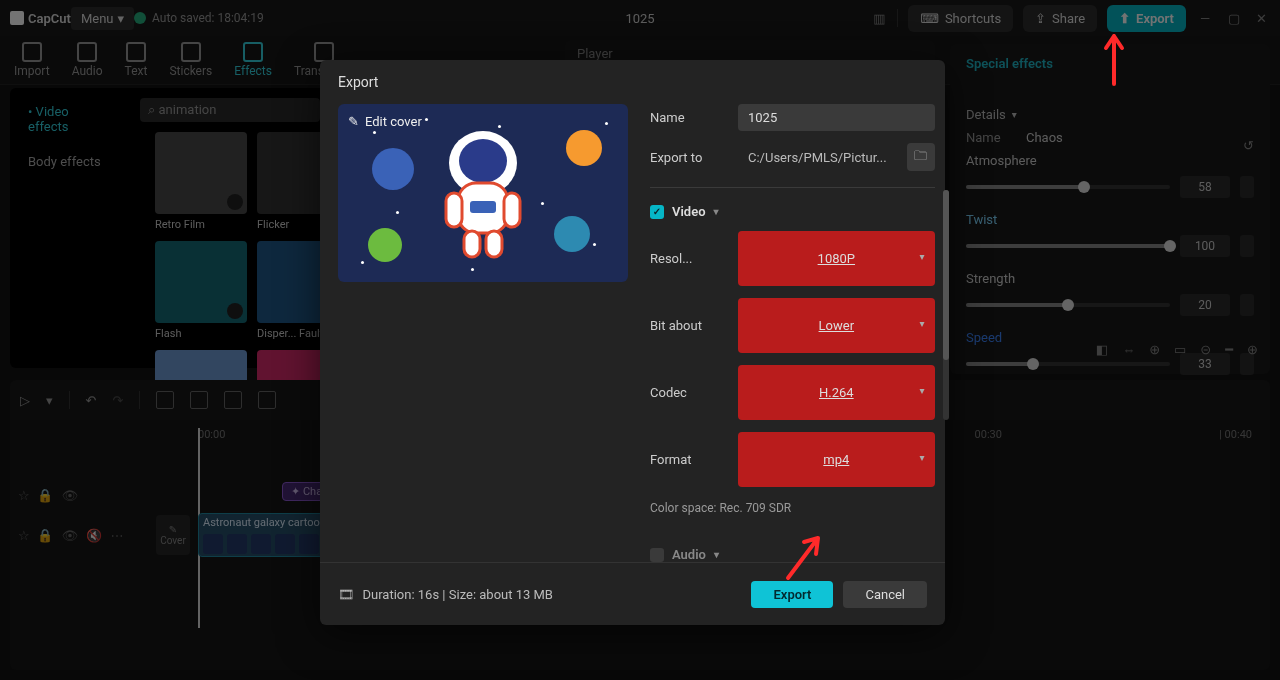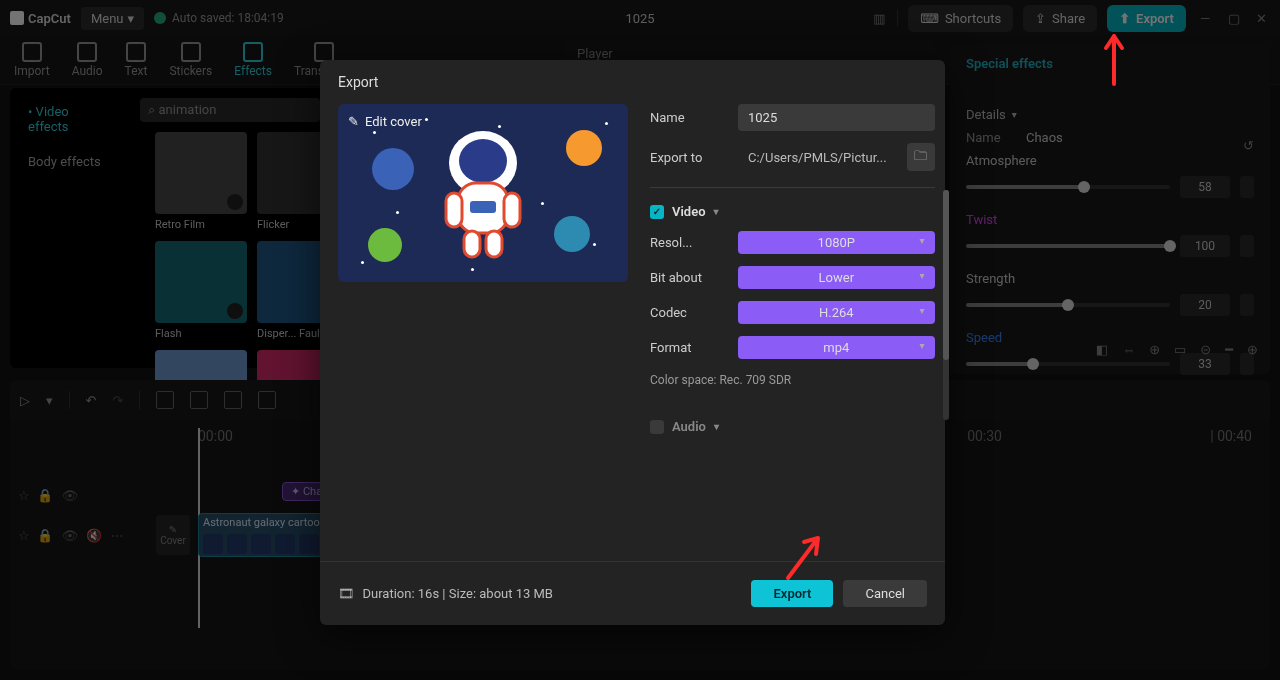--- a/index.html
+++ b/index.html
@@ -1,19 +1,19 @@
 <!DOCTYPE html>
 <html><head>
 <meta charset="utf-8">
 <style>
 * { box-sizing: border-box; margin: 0; padding: 0; font-family: -apple-system, "Segoe UI", Roboto, sans-serif; }
 body { width: 1280px; height: 680px; background: #121212; color: #bbb; overflow: hidden; position: relative; font-size: 13px; }
 
 
-.topbar { height: 36px; display: flex; align-items: center; padding: 0 10px; background: #1a1a1a; gap: 10px; position: relative; }
+.topbar { height: 36px; display: flex; align-items: center; padding: 0 10px; background: #1a1a1a; position: relative; }
 .logo { font-weight: 600; color: #ddd; display: flex; align-items: center; gap: 4px;}
 .logo-icon { width:14px; height:14px; background:#fff; border-radius:2px; display:inline-block;}
 .menu-btn { background: #2e2e2e; border-radius: 4px; padding: 4px 10px; color: #ddd; display: flex; align-items: center; gap: 4px;}
 .autosave { color: #999; display:flex; align-items:center; gap:6px; font-size:12px;}
 .check { width:12px;height:12px;background:#26b07e;border-radius:50%; display:inline-block;}
 .topbar .title-center { position:absolute; left:50%; transform:translateX(-50%); color:#ccc; }
 .topbar-right { margin-left:auto; display:flex; align-items:center; gap:10px;}
 .top-btn { background:#2e2e2e; border-radius:6px; padding:6px 12px; color:#ddd; display:flex; align-items:center; gap:6px;}
 .export-top { background:#06b6c6; color:#fff; font-weight:600;}
 .win-ctl { color:#888; padding:0 4px; width:18px; text-align:center;}
@@ -55,21 +55,21 @@
 .slider .fill { height:100%; background:#888; border-radius:2px;}
 .slider .knob { position:absolute; top:-4px; width:12px;height:12px;background:#ddd;border-radius:50%; transform:translateX(-50%);}
 .valbox { width:50px; height:22px; background:#2a2a2a; border-radius:3px; display:flex; align-items:center; justify-content:center; color:#ccc; font-size:12px;}
 .spin { width:14px; height:22px; background:#2a2a2a; border-radius:3px;}
 .reset { position:absolute; right:16px; top:94px; color:#888;}
 
 
 .timeline-bar { position:absolute; left:10px; top:380px; right:10px; height:40px; background:#1a1a1a; border-radius:6px 6px 0 0; display:flex; align-items:center; padding:0 10px; gap:16px; color:#999;}
 .tl-icon { width:18px;height:18px; border:1px solid #666; border-radius:2px;}
 .timeline { position:absolute; left:10px; top:420px; right:10px; bottom:10px; background:#181818; border-radius:0 0 6px 6px; padding:8px;}
-.tl-ruler { height:20px; position:relative; color:#777; font-size:14px;}
+.tl-ruler { height:20px; position:relative; color:#777; font-size:11px;}
 .tl-ruler span { position:absolute; top:0;}
 .tl-track { display:flex; align-items:center; gap:8px; margin-top:10px;}
 .tl-ctrl { width:130px; display:flex; gap:8px; align-items:center; color:#666;}
 .tl-cover { width:34px; height:40px; background:#262626; border-radius:4px; display:flex; flex-direction:column; align-items:center; justify-content:center; color:#888; font-size:10px;}
 .tl-clip { flex:0 0 140px; height:44px; background:#27506a; border:1px solid #1f8aa3; border-radius:4px; position:relative; overflow:hidden;}
 .tl-clip-title { position:absolute; top:2px; left:4px; font-size:11px; color:#def;}
 .tl-chaos { position:absolute; left:272px; top:62px; background:#4b2a78; border:1px solid #8e5ad6; border-radius:4px; padding:2px 8px; color:#d8c5f6; font-size:11px;}
 .tl-right-icons { position:absolute; right:12px; top:-38px; display:flex; gap:14px; color:#888;}
 
 
@@ -93,21 +93,21 @@
 .frow { display:flex; align-items:center; gap:10px;}
 .flabel { width:78px; color:#ccc; font-size:13px;}
 .finput { flex:1; background:#3a3a3a; border-radius:4px; padding:6px 10px; color:#ddd;}
 .pathrow .finput { background:transparent; color:#bbb; overflow:hidden; text-overflow:ellipsis; white-space:nowrap;}
 .browse { width:28px;height:28px; background:#3a3a3a; border-radius:4px; display:flex; align-items:center; justify-content:center;}
 .hr { height:1px; background:#3a3a3a; margin:4px 0;}
 .sect { display:flex; align-items:center; gap:8px; color:#ddd; font-weight:600;}
 .sect .cb { width:14px;height:14px;background:#06b6c6;border-radius:3px; display:flex; align-items:center; justify-content:center; color:#0b2126; font-size:10px;}
 .sect .cb.off { background:#3a3a3a; color:transparent;}
 .sect .chev { color:#888; font-size:10px;}
-.select { flex:1; background:#8b5cf6; border-radius:4px; padding:4px 10px; color:#ddd; display:flex; justify-content:center; position:relative;}
+.select { flex:1; background:#b91c1c; border-radius:4px; padding:20px 10px; color:#ddd; display:flex; justify-content:center; position:relative;text-decoration:underline;}
 .select::after { content:"▾"; position:absolute; right:10px; color:#aaa; font-size:10px;}
 .note { color:#999; font-size:12px; margin-top:2px;}
 .scrollbar { position:absolute; right:-6px; top:86px; width:6px; height:230px; background:#333; border-radius:3px;}
 .scrollbar .thumb { width:100%; height:170px; background:#555; border-radius:3px;}
 
 .modal-foot { height:64px; border-top:1px solid #333; display:flex; align-items:center; padding:0 18px; gap:12px;}
 .foot-info { color:#bbb; font-size:13px; display:flex; align-items:center; gap:8px;}
 .btns { margin-left:auto; display:flex; gap:10px;}
 .btn { padding:6px 22px; border-radius:4px; font-size:13px;}
 .btn-export { background:#0fc3d6; color:#032a30; font-weight:600;}
@@ -249,21 +249,21 @@
     <div class="slider-row">
         <div class="slider">
           <div class="fill" style="width:58%"></div>
           <div class="knob" style="left:58%"></div>
         </div>
         <div class="valbox">58</div>
         <div class="spin"></div>
       </div>
   </div>
   <div>
-    <div style="color:#d946ef">Twist</div>
+    <div style="color:#7dd3fc">Twist</div>
     <div class="slider-row">
         <div class="slider">
           <div class="fill" style="width:100%"></div>
           <div class="knob" style="left:100%"></div>
         </div>
         <div class="valbox">100</div>
         <div class="spin"></div>
       </div>
   </div>
   <div>

